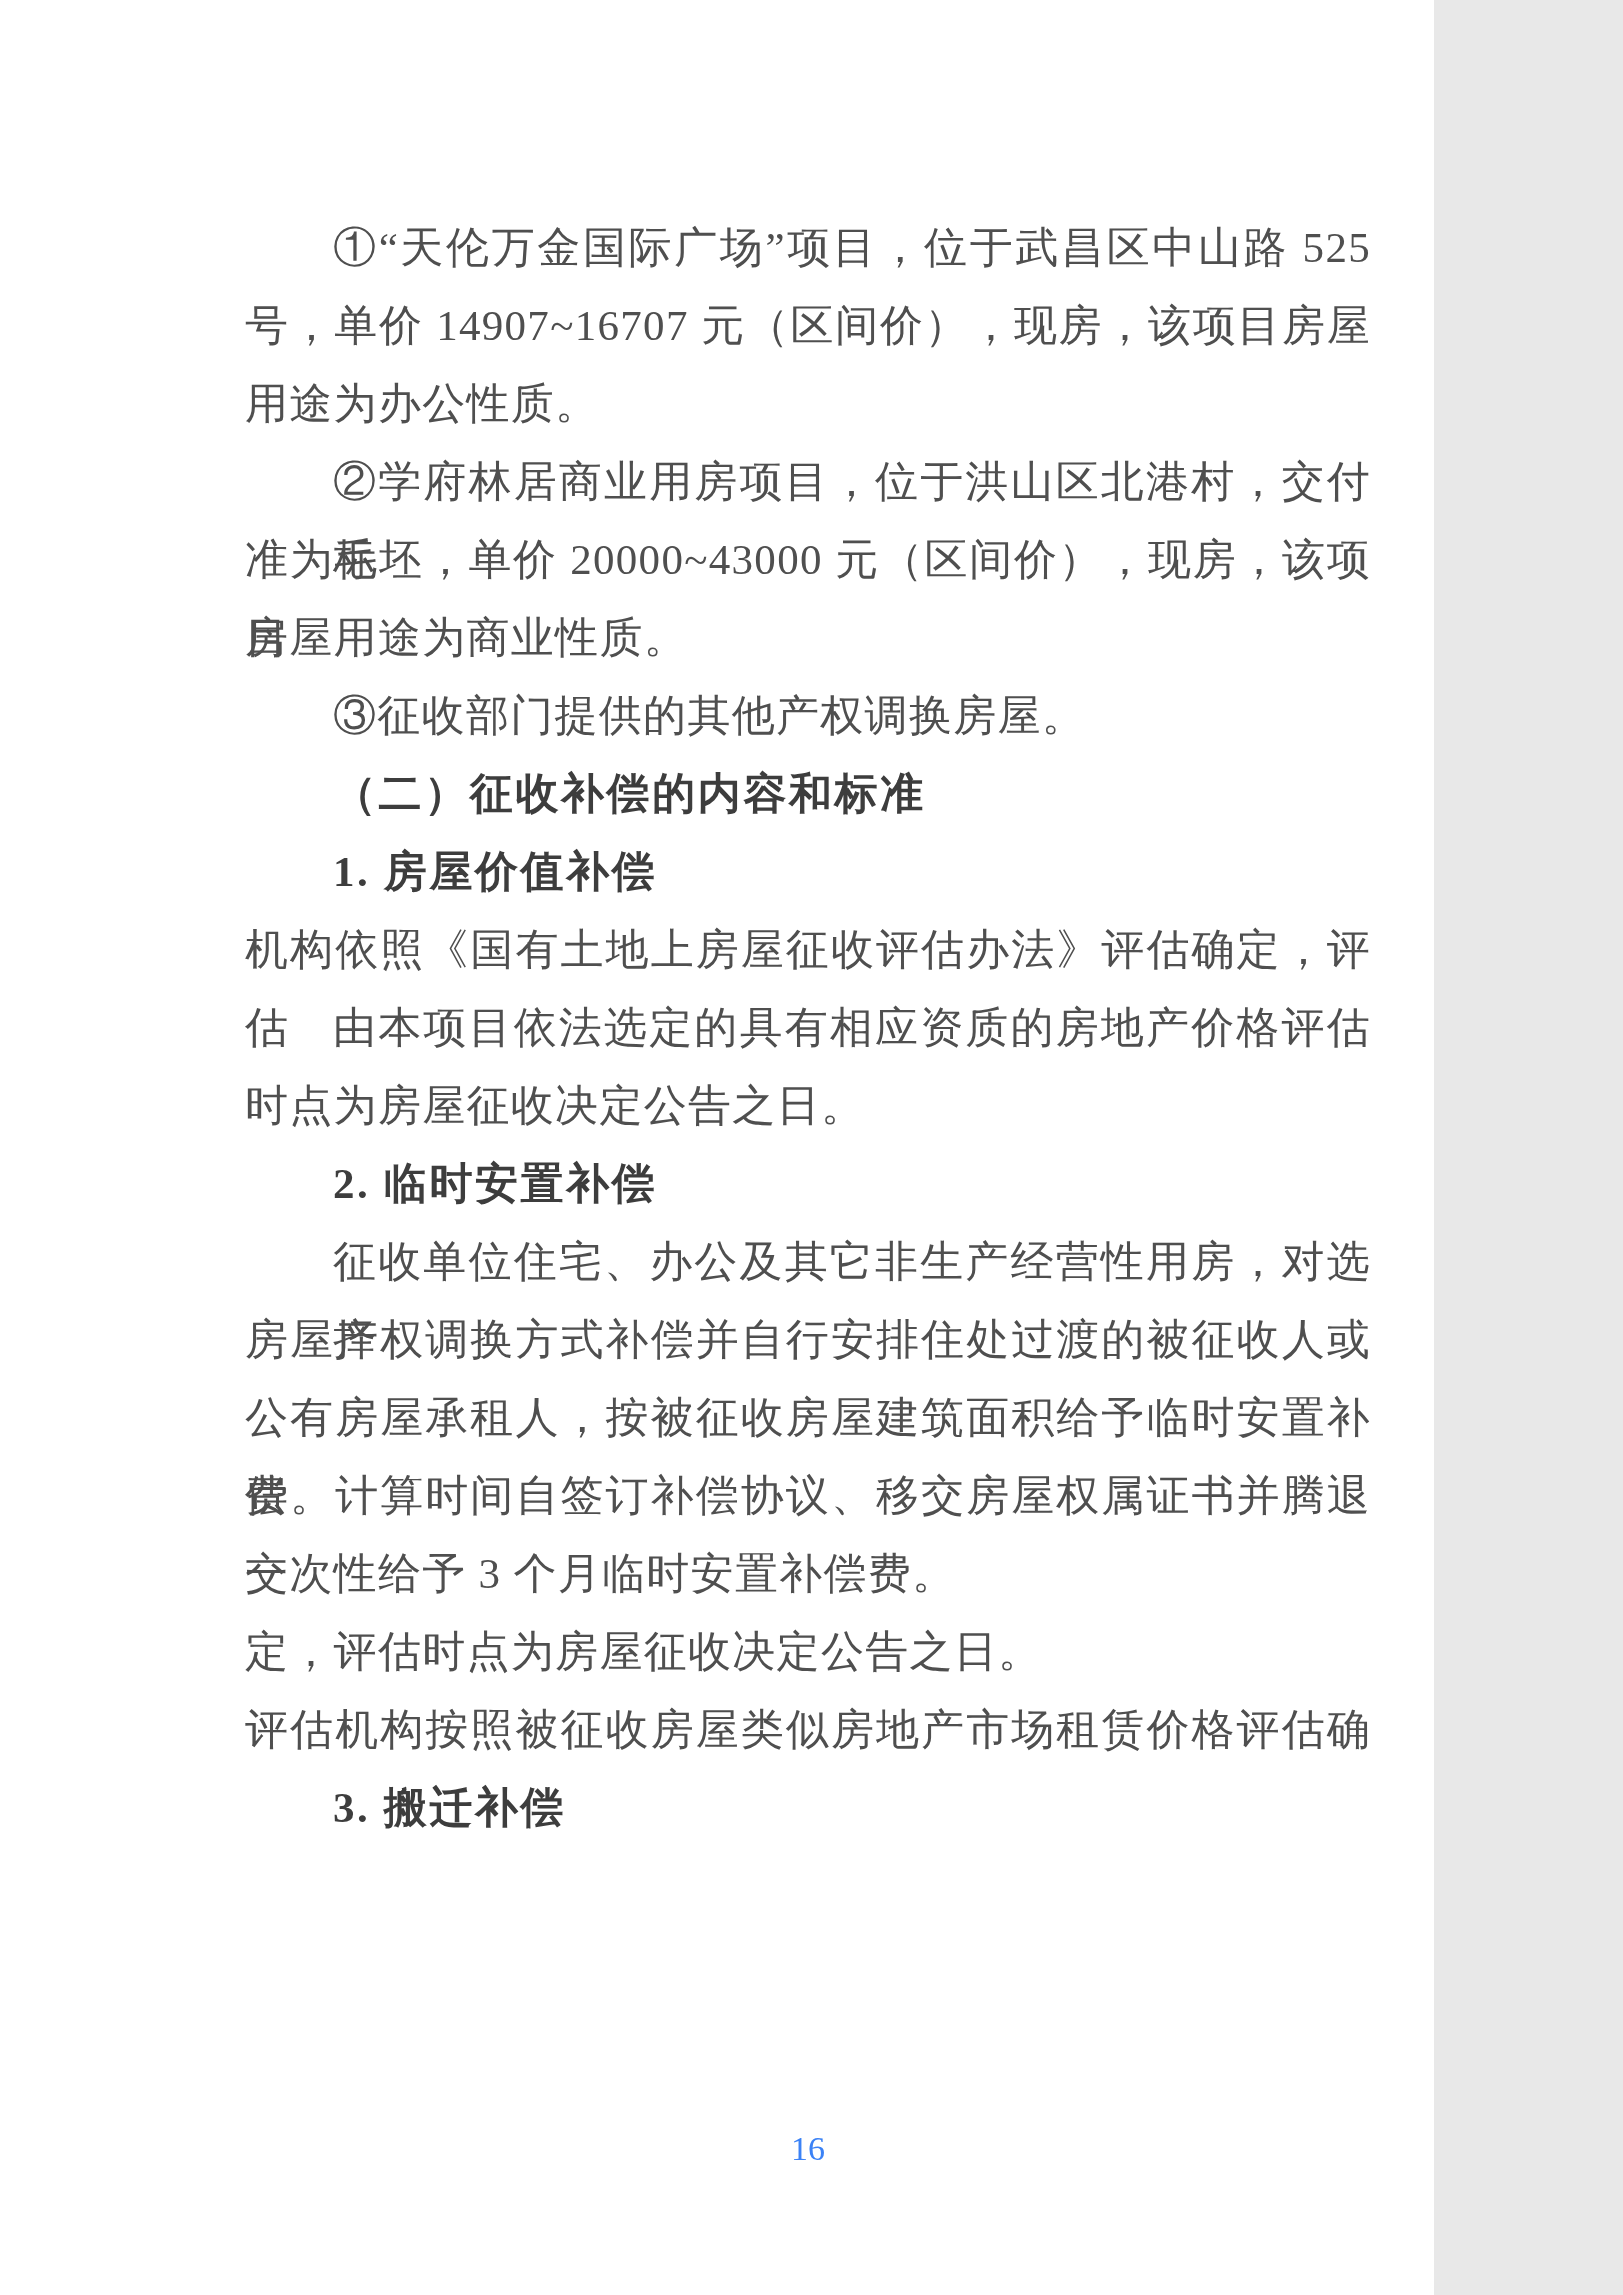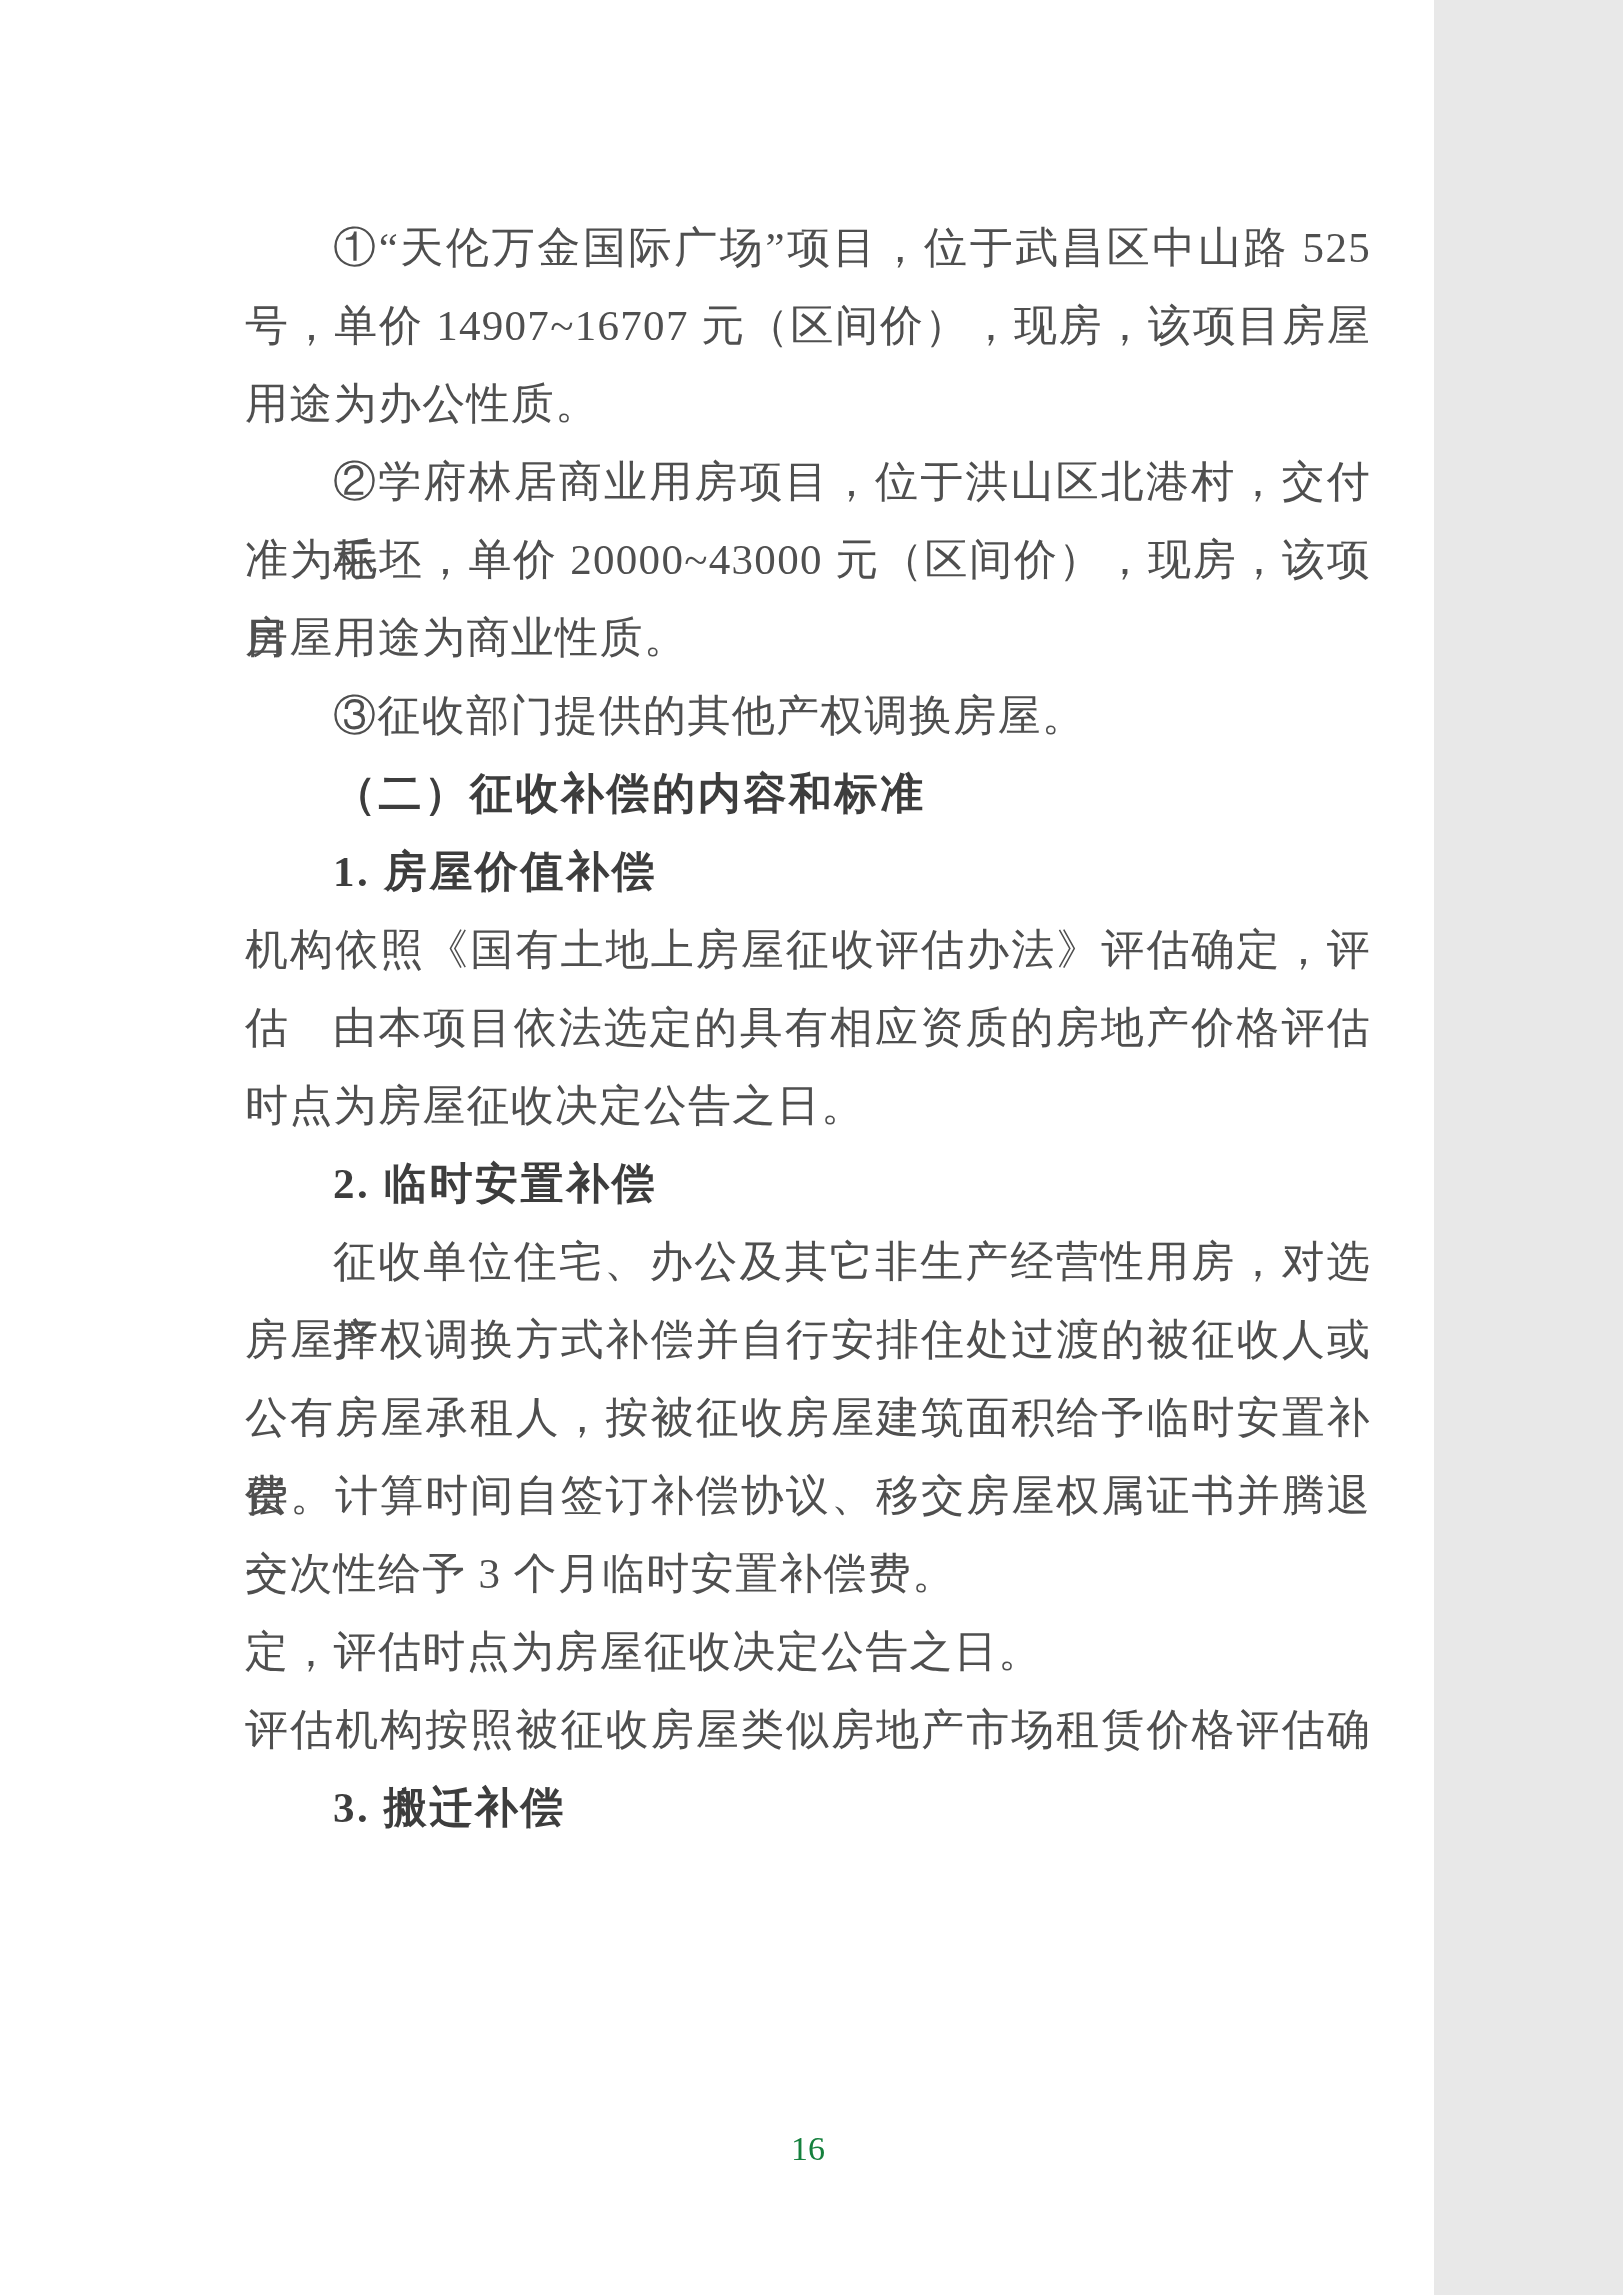--- a/index.html
+++ b/index.html
@@ -37,21 +37,21 @@
   }
   .page-number {
     position: absolute;
     left: 245px;
     top: 2129px;
     width: 1126px;
     height: 39px;
     line-height: 39px;
     text-align: center;
     font-size: 34px;
-    color: #15803d;
+    color: #3b82f6;
   }
   
   .speck { position: absolute; background: #7d7d7d; }
   .speck.dot1 { left: 1585px; top: 591px;  width: 6.5px; height: 6.5px; border-radius: 50%; }
   .speck.dash1{ left: 1583px; top: 685px; width: 10.5px; height: 3.9px;  border-radius: 2px; background:#8a8a8a; }
   .speck.dot2 { left: 1574px; top: 1701px; width: 6.5px; height: 7.9px; border-radius: 45%; background:#909090; }
   .speck.dash2{ left: 1574px; top: 1793px; width: 9.8px; height: 3.9px;  border-radius: 2px; background:#8a8a8a; }
 </style>
 </head>
 <body>

